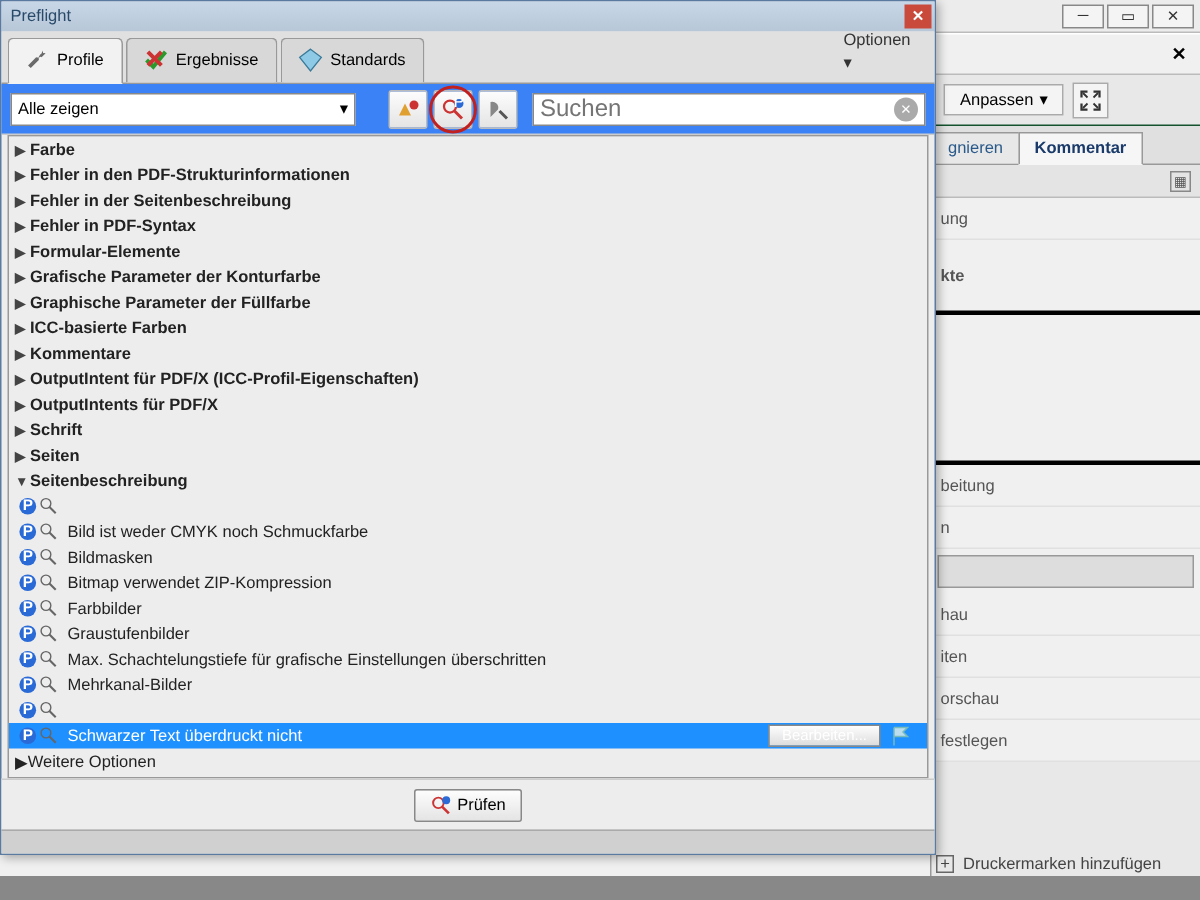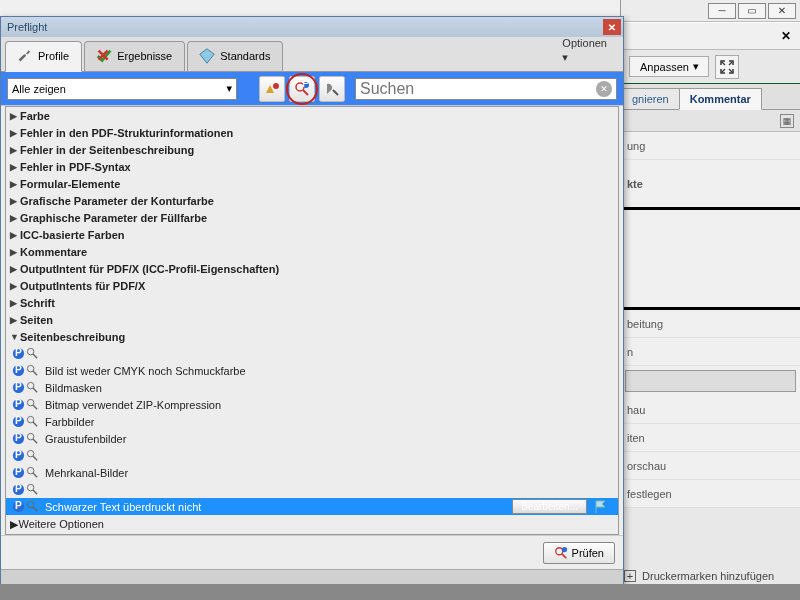--- a/index.html
+++ b/index.html
@@ -21,21 +21,21 @@
 .bg-tab.active { background: #f6f6f6; font-weight: bold; border-bottom: 1px solid #f6f6f6; position: relative; top: 1px; color: #1a3a6a; }
 
 .bg-panel-area { background: #f0f0f0; }
 .bg-panel-header { height: 22px; display: flex; align-items: center; padding: 0 6px; border-bottom: 1px solid #bbb; background: #e4e4e4; color: #555; font-size: 11px; justify-content: space-between; }
 .bg-panel-header .expand-icon { width: 14px; height: 14px; border: 1px solid #888; display: flex; align-items: center; justify-content: center; font-size: 9px; cursor: pointer; }
 .bg-panel-group { height: 50px; border-bottom: 3px solid #000000; display: flex; align-items: center; padding: 0 6px; color: #555; font-weight: bold; }
 .bg-panel-item { height: 28px; display: flex; align-items: center; padding: 0 6px; color: #555; border-bottom: 1px solid #e0e0e0; }
 .bg-bottom-item { padding: 4px 6px; color: #444; }
 
 
-.dlg { position: absolute; top: 16px; left: 0; width: 624px; height: 570px; background: #ededed; border: 1px solid #5a7aa0; box-shadow: 2px 2px 6px rgba(0,0,0,0.3); display: flex; flex-direction: column; }
+.dlg { position: absolute; top: 0; left: 0; width: 624px; height: 570px; background: #ededed; border: 1px solid #5a7aa0; box-shadow: 2px 2px 6px rgba(0,0,0,0.3); display: flex; flex-direction: column; }
 .dlg-title { height: 20px; background: linear-gradient(#c7d7e8, #b7c7d8); display: flex; align-items: center; justify-content: space-between; padding: 0 2px 0 6px; color: #2a4a6a; font-size: 11px; }
 .dlg-close { width: 18px; height: 16px; background: #c94a3a; color: #fff; display: flex; align-items: center; justify-content: center; font-weight: bold; cursor: pointer; font-size: 10px; }
 
 .tab-strip { height: 35px; display: flex; align-items: flex-end; padding: 0 4px; background: #e0e0e0; border-bottom: 1px solid #999; position: relative; }
 .main-tab { display: flex; align-items: center; gap: 4px; padding: 5px 12px 6px 10px; border: 1px solid #999; border-bottom: none; background: #d8d8d8; margin-right: 2px; cursor: pointer; border-radius: 4px 4px 0 0; }
 .main-tab.active { background: #f2f2f2; position: relative; top: 1px; border-bottom: 1px solid #f2f2f2; z-index: 2; }
 .tab-icon { width: 18px; height: 18px; display: inline-flex; align-items: center; justify-content: center; font-size: 14px; }
 .options-menu { margin-left: auto; margin-right: 4px; padding: 3px 8px; display: flex; align-items: flex-start; gap: 2px; cursor: pointer; color: #333; margin-bottom: 4px; flex-direction: column; }
 
 .toolbar-row { height: 34px; display: flex; align-items: center; padding: 4px 6px; gap: 4px; background: #3b82f6; border-bottom: 1px solid #ccc; }
@@ -55,21 +55,21 @@
 .cat-row .tri { width: 10px; display: inline-block; color: #444; font-size: 9px; }
 .item-row { display: flex; align-items: center; height: 17px; padding-left: 6px; cursor: pointer; color: #222; gap: 3px; }
 .item-row .item-icons { display: flex; gap: 1px; align-items: center; width: 30px; }
 .p-icon { width: 13px; height: 13px; }
 .item-row.selected { background: #1e90ff; color: #fff; }
 .edit-btn { margin-left: auto; margin-right: 4px; padding: 1px 8px; font-size: 10px; border: 1px solid #888; background: linear-gradient(#fdfdfd,#ddd); cursor: pointer; }
 .flag-icon { width: 14px; height: 14px; margin-right: 10px; }
 
 .more-row { display: flex; align-items: center; height: 18px; padding-left: 4px; cursor: pointer; color: #222; }
 
-.dlg-footer { height: 34px; display: flex; align-items: center; justify-content: flex-end; padding: 0 8px; background: #ededed; border-top: 1px solid #ccc; }
+.dlg-footer { height: 34px; display: flex; align-items: center; justify-content: center; padding: 0 8px; background: #ededed; border-top: 1px solid #ccc; }
 .check-btn { padding: 3px 10px; border: 1px solid #888; background: linear-gradient(#fdfdfd,#e4e4e4); cursor: pointer; display: flex; align-items: center; gap: 4px; border-radius: 2px; }
 
 .dlg-statusbar { height: 16px; background: #d0d0d0; border-top: 1px solid #aaa; }
 
 
 .tree-scroll::-webkit-scrollbar { width: 16px; }
 .tree-scroll::-webkit-scrollbar-track { background: #eee; border-left: 1px solid #ccc; }
 .tree-scroll::-webkit-scrollbar-thumb { background: #c4c4c4; border: 1px solid #999; }
 
 .bottom-strip { position: absolute; left: 0; bottom: 0; width: 800px; height: 16px; background: #888; }
@@ -334,20 +334,21 @@
             <span class="item-icons">
               <svg class="p-icon" viewBox="0 0 14 14">
                 <circle cx="7" cy="7" r="6" fill="#2a6ad6"></circle>
                 <text x="7" y="10" font-size="8" fill="#fff" text-anchor="middle" font-weight="bold">P</text>
               </svg>
               <svg class="p-icon" viewBox="0 0 14 14">
                 <circle cx="5" cy="5" r="3.5" stroke="#666" fill="none"></circle>
                 <path d="M7.5 7.5 L12 12" stroke="#666" stroke-width="1.5"></path>
               </svg>
             </span>
+            <span>Max. Schachtelungstiefe für grafische Einstellungen überschritten</span>
           </div>
           <div class="item-row">
             <span class="item-icons">
               <svg class="p-icon" viewBox="0 0 14 14">
                 <circle cx="7" cy="7" r="6" fill="#2a6ad6"></circle>
                 <text x="7" y="10" font-size="8" fill="#fff" text-anchor="middle" font-weight="bold">P</text>
               </svg>
               <svg class="p-icon" viewBox="0 0 14 14">
                 <circle cx="5" cy="5" r="3.5" stroke="#666" fill="none"></circle>
                 <path d="M7.5 7.5 L12 12" stroke="#666" stroke-width="1.5"></path>

